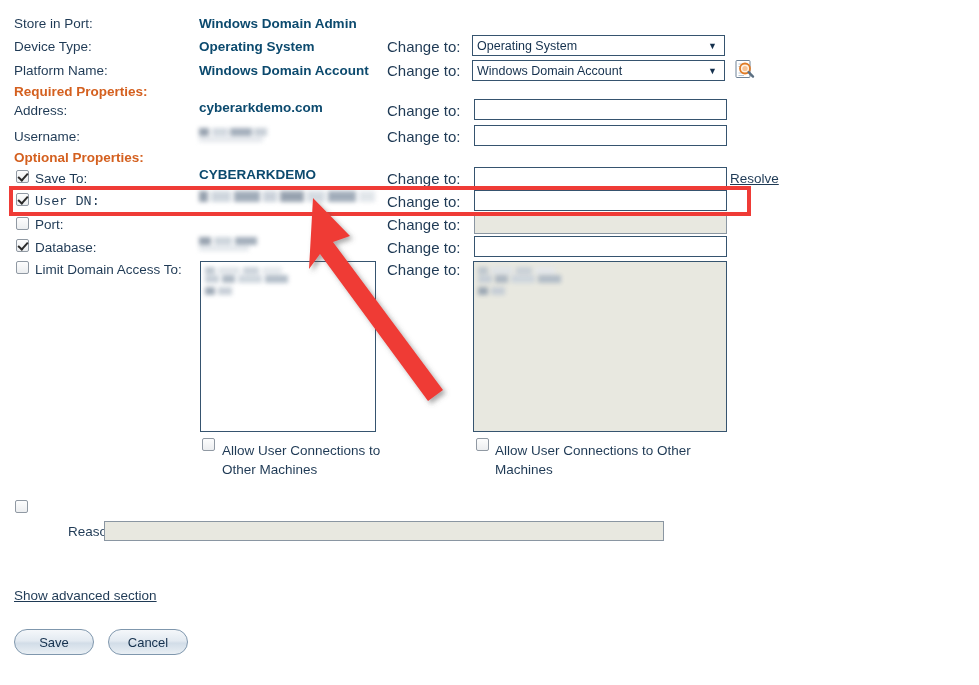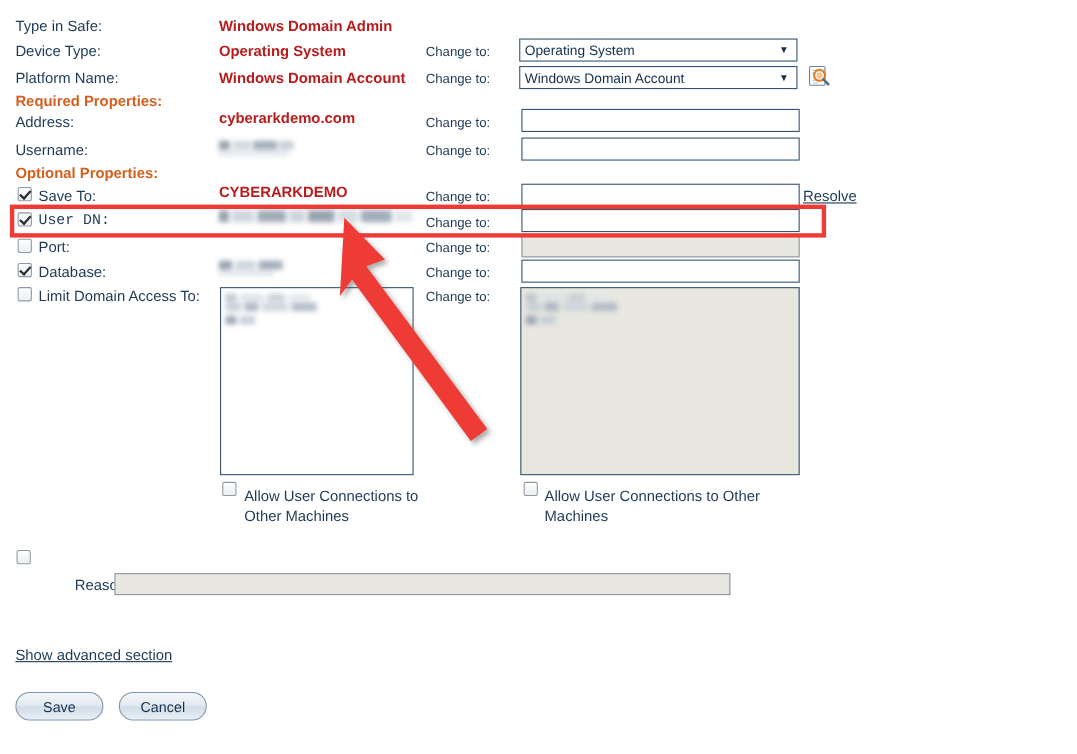--- a/index.html
+++ b/index.html
@@ -29,26 +29,26 @@
   .lbl-section {
     font-size: 13.5px;
     font-weight: bold;
     color: #d4601f;
     white-space: nowrap;
     line-height: 16px;
   }
   .val {
     font-size: 13.5px;
     font-weight: bold;
-    color: #b91c1c;
+    color: #0c4a6e;
     white-space: nowrap;
     line-height: 16px;
   }
   .changeto {
-    font-size: 12px;
+    font-size: 15px;
     color: #1f3a55;
     white-space: nowrap;
     line-height: 16px;
   }
 
   
   .redact {
     position: absolute;
     background-repeat: no-repeat;
     filter: blur(2.2px);
@@ -167,21 +167,21 @@
     border: 4px solid #ef3b36;
     pointer-events: none;
   }
   .arrow-wrap { position: absolute; left: 0; top: 0; width: 979px; height: 685px; pointer-events: none; }
 </style>
 </head>
 <body>
 
 <div class="canvas">
 
-  <span class="lbl abs" style="left:14px; top:16px;">Type in Safe:</span>
+  <span class="lbl abs" style="left:14px; top:16px;">Store in Port:</span>
   <span class="val abs" style="left:199px; top:16px;">Windows Domain Admin</span>
 
   <span class="lbl abs" style="left:14px; top:39px;">Device Type:</span>
   <span class="val abs" style="left:199px; top:39px;">Operating System</span>
   <span class="changeto abs" style="left:387px; top:39px;">Change to:</span>
   <div class="sel" style="left:472px; top:35px; width:253px; height:21px;">
     <span>Operating System</span>
     <span class="arr">▼</span>
   </div>
 

